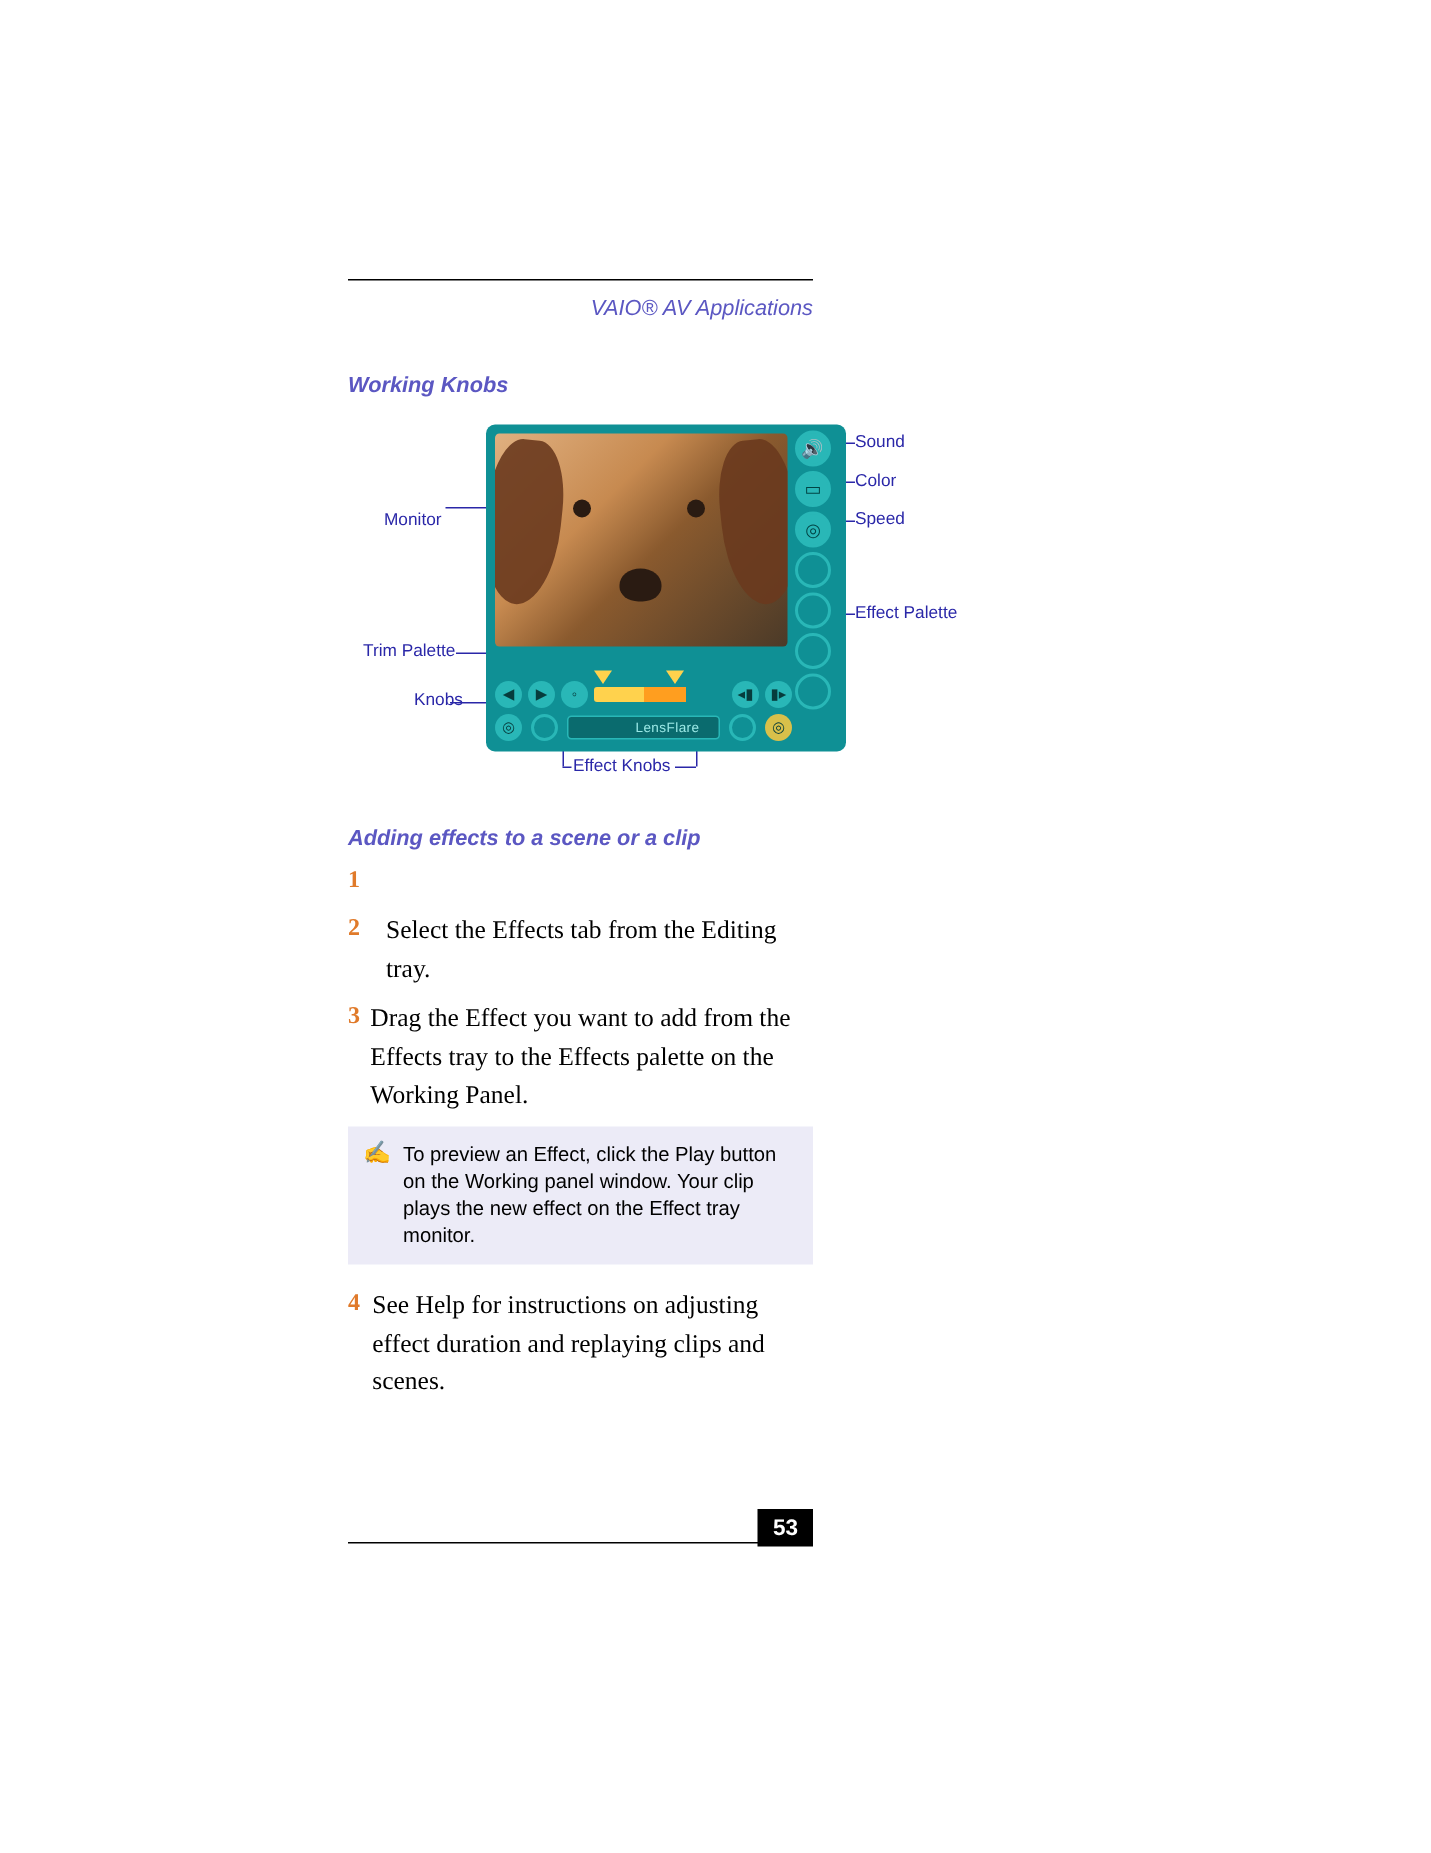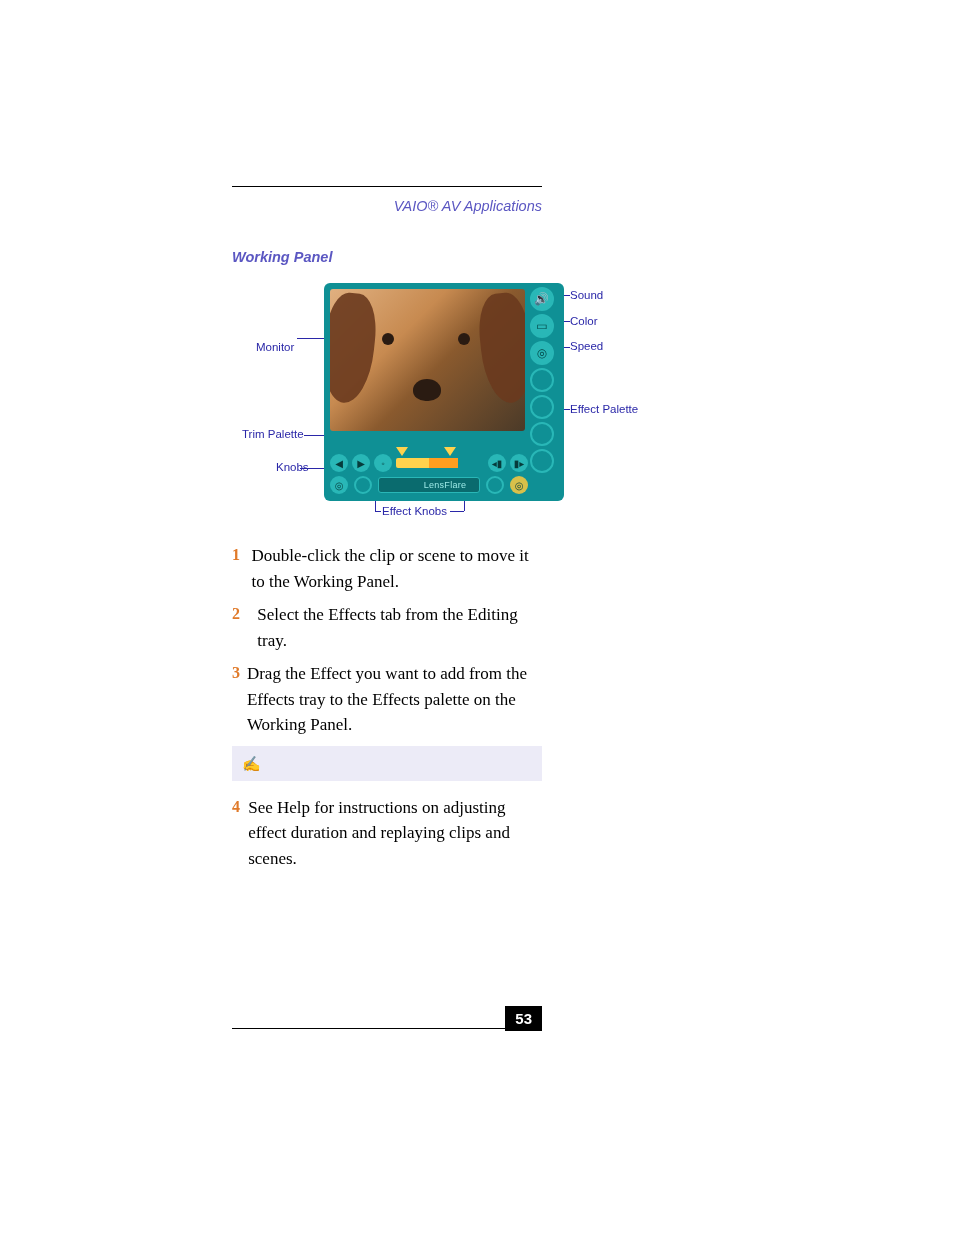--- a/index.html
+++ b/index.html
@@ -186,21 +186,21 @@
   }
 </style>
 </head>
 <body>
 
 <div class="page">
   <div class="top-rule"></div>
   <div class="header-right">VAIO® AV Applications</div>
 
   <div class="content">
-    <div class="h2">Working Panel</div>
+    <div class="h2">Working Knobs</div>
 
     <div class="figure">
 
       <div class="callout" style="left:24px; top:68px;">Monitor</div>
       <div class="line" style="left:65px; top:65px; width:32px; height:1px;"></div>
 
       <div class="callout" style="left:10px; top:155px;">Trim Palette</div>
       <div class="line" style="left:72px; top:162px; width:24px; height:1px;"></div>
       <div class="line" style="left:96px; top:162px; width:1px; height:20px;"></div>
 
@@ -256,38 +256,39 @@
         <div class="fx-row">
           <span class="pbtn">◎</span>
           <span class="fx-knob"></span>
           <div class="fx-track">LensFlare</div>
           <span class="fx-knob"></span>
           <span class="pbtn" style="background:#d8c04a">◎</span>
         </div>
       </div>
     </div>
 
+    <div class="h2" style="margin-top:18px;">Adding effects to a scene or a clip</div>
 
     <div class="steps">
       <div class="step">
         <span class="orange-num">1</span>
-        <span>Double-click the clip or scene to move it to the Working Panel.</span>
       </div>
       <div class="step">
         <span class="orange-num">2</span>
         <span>Select the Effects tab from the Editing tray.</span>
       </div>
       <div class="step">
         <span class="orange-num">3</span>
         <span>Drag the Effect you want to add from the Effects tray to the Effects palette on the Working Panel.</span>
       </div>
     </div>
 
     <div class="note">
       <span class="note-icon">✍</span>
+      <span>To preview an Effect, click the Play button on the Working panel window. Your clip plays the new effect on the Effect tray monitor.</span>
     </div>
 
     <div class="steps">
       <div class="step">
         <span class="orange-num">4</span>
         <span>See Help for instructions on adjusting effect duration and replaying clips and scenes.</span>
       </div>
     </div>
   </div>
 

